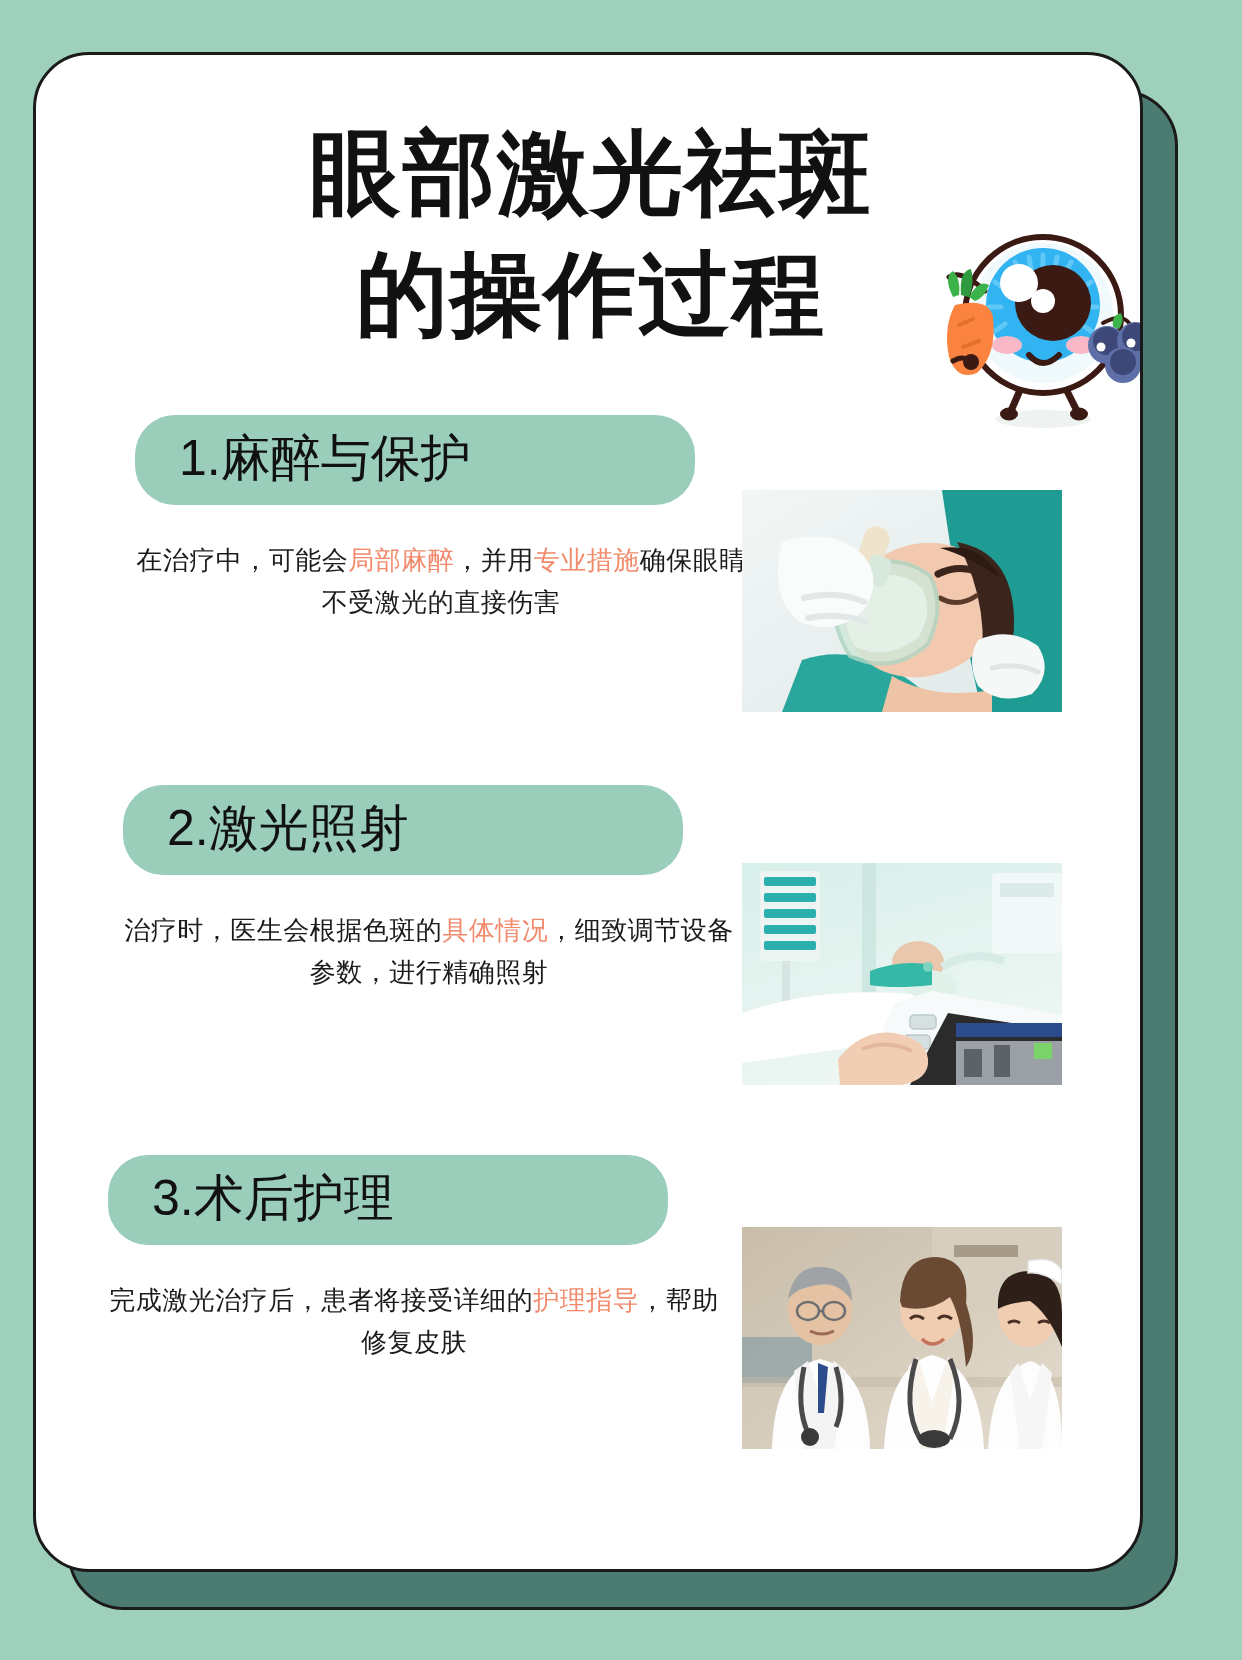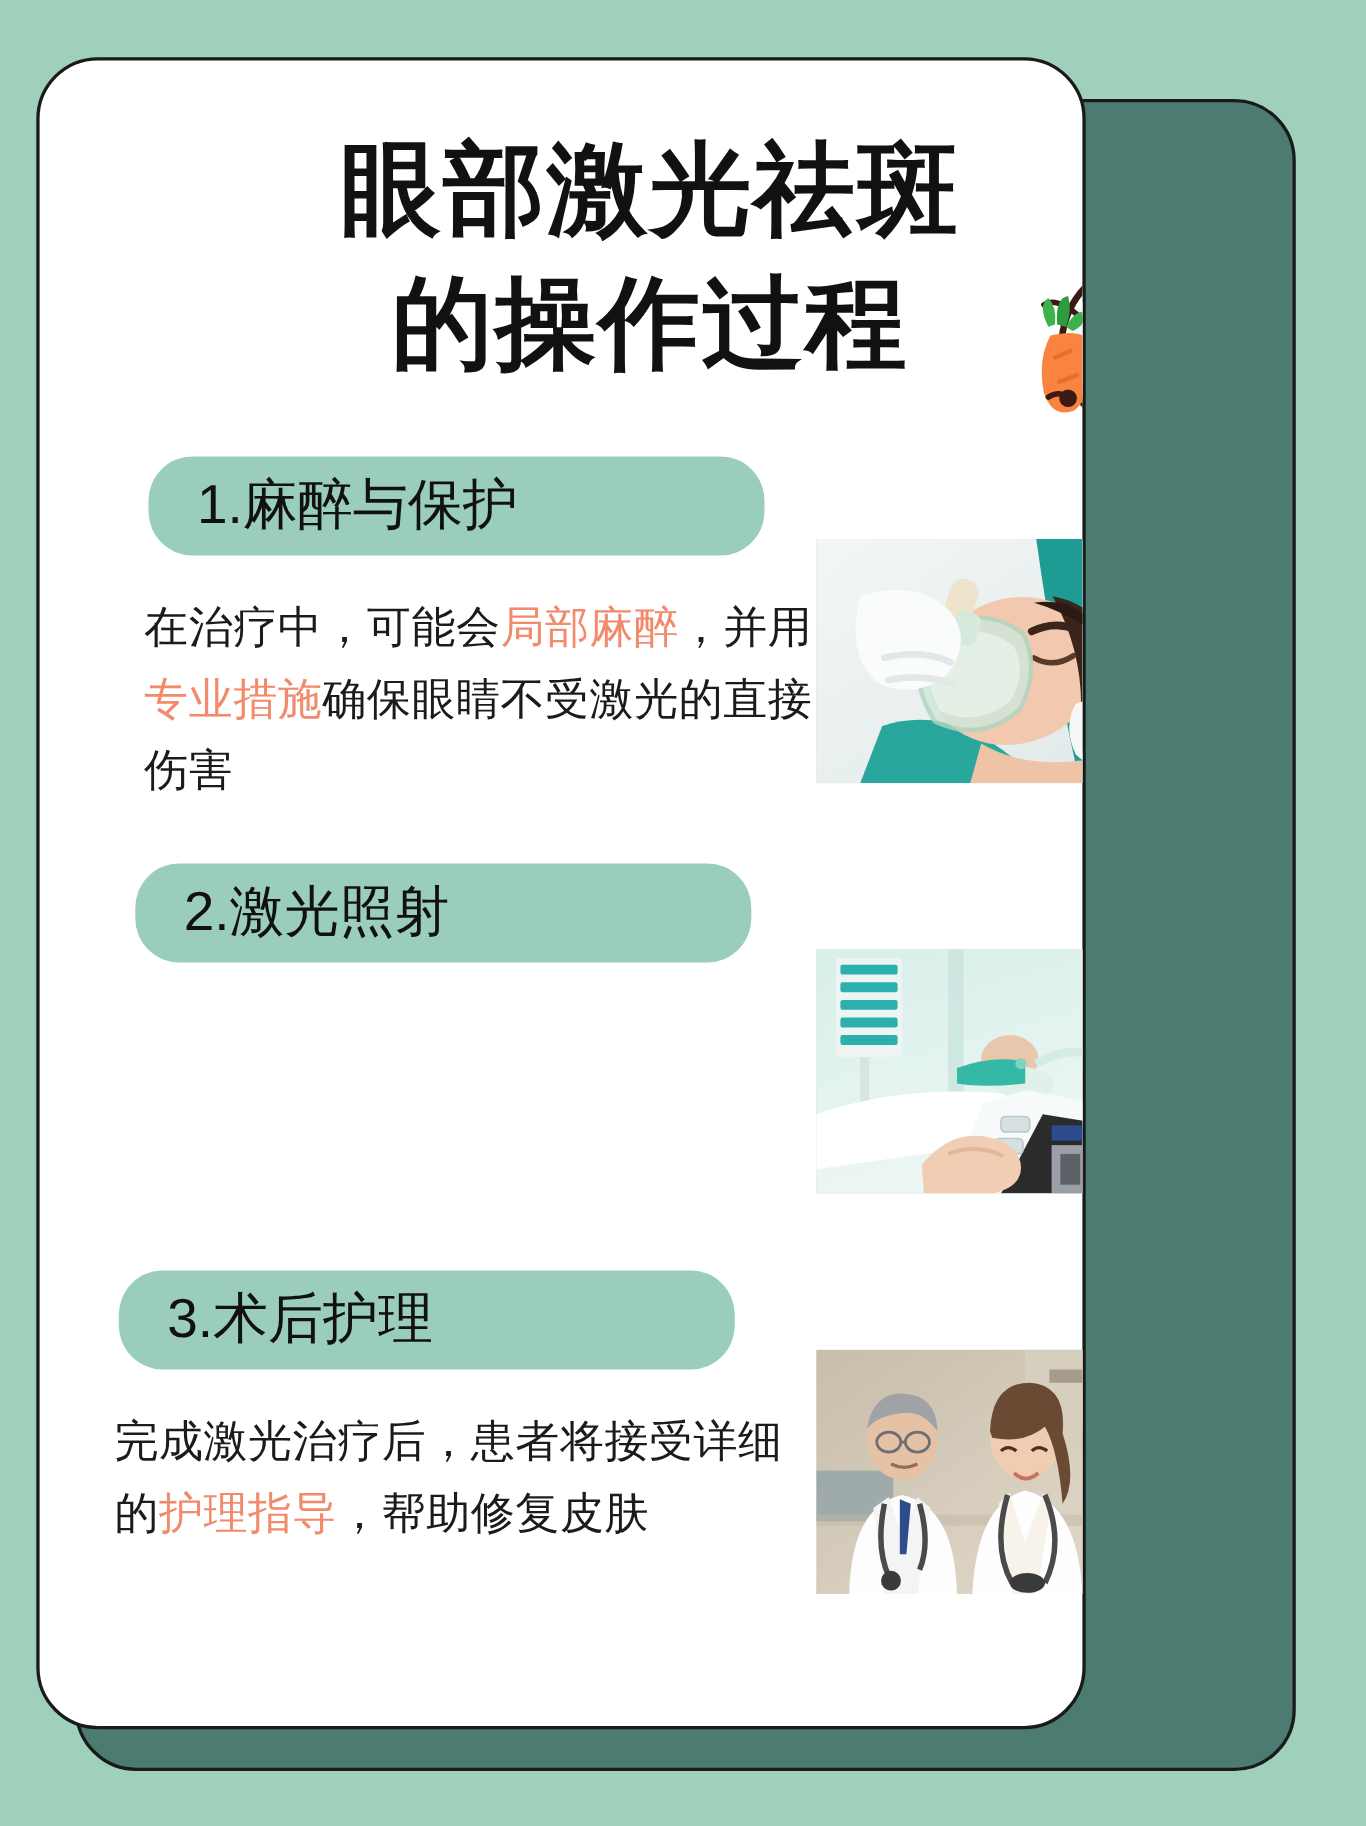--- a/index.html
+++ b/index.html
@@ -25,21 +25,21 @@
     height: 1520px;
     background: #4C7C71;
     border: 3px solid #1a1a1a;
     border-radius: 56px;
   }
 
   .main-card {
     position: absolute;
     left: 33px;
     top: 52px;
-    width: 954px;
+    width: 1110px;
     height: 1520px;
     background: #ffffff;
     border: 3px solid #1a1a1a;
     border-radius: 56px;
     overflow: hidden;
   }
 
   
   .title-block {
     position: absolute;
@@ -90,25 +90,26 @@
     font-size: 50px;
     font-weight: 500;
     color: #111111;
     line-height: 1.16;
     white-space: nowrap;
   }
 
   .body-text {
     margin: 34px 0 0 68px;
     width: 620px;
-    font-size: 40px;
+    font-size: 26px;
     line-height: 1.62;
     color: #1b1b1b;
     letter-spacing: 0.5px;
     font-weight: 400;
+    text-align: center;
   }
   .hl { color: #F28A6C; }
 
   
   .photo {
     position: absolute;
     left: 706px;
     width: 320px;
     height: 222px;
     overflow: hidden;
@@ -240,20 +241,21 @@
         <path d="M236 150 Q268 136 296 156 Q312 182 290 204 Q256 216 236 196 Q224 170 236 150 Z" fill="#F6F8F8"></path>
         <path d="M250 178 Q274 172 296 182" stroke="#E0E5E5" stroke-width="5" fill="none" stroke-linecap="round"></path>
       </svg>
     </div>
   </div>
 
   <div class="section sec2">
     <div class="pill">
       <div class="pill-text">2.激光照射</div>
     </div>
+    <p class="body-text"><span>治疗时，医生会根据色斑的</span><span class="hl">具体情况</span><span>，细致调节设备参数，进行精确照射</span></p>
 
     <div class="photo ph2">
       <svg viewBox="0 0 320 222" xmlns="http://www.w3.org/2000/svg">
         <defs>
           <linearGradient id="bg2" x1="0" y1="0" x2="0.4" y2="1">
             <stop offset="0%" stop-color="#D8EFEA"></stop>
               <stop offset="100%" stop-color="#EEF7F4"></stop>
           </linearGradient>
         </defs>
         <rect width="320" height="222" fill="url(#bg2)"></rect>

